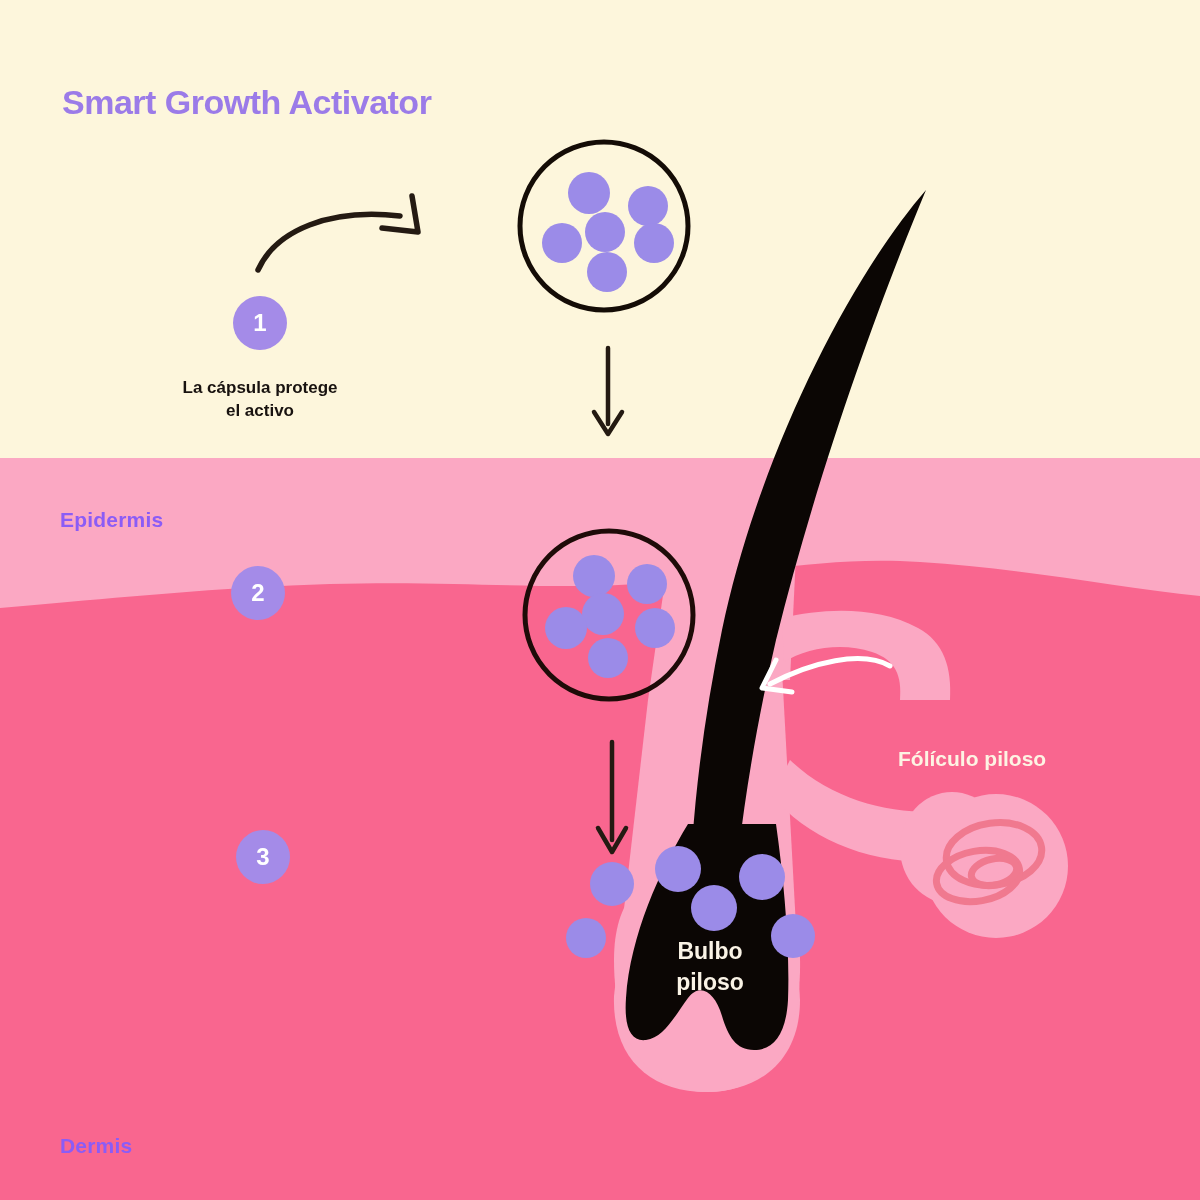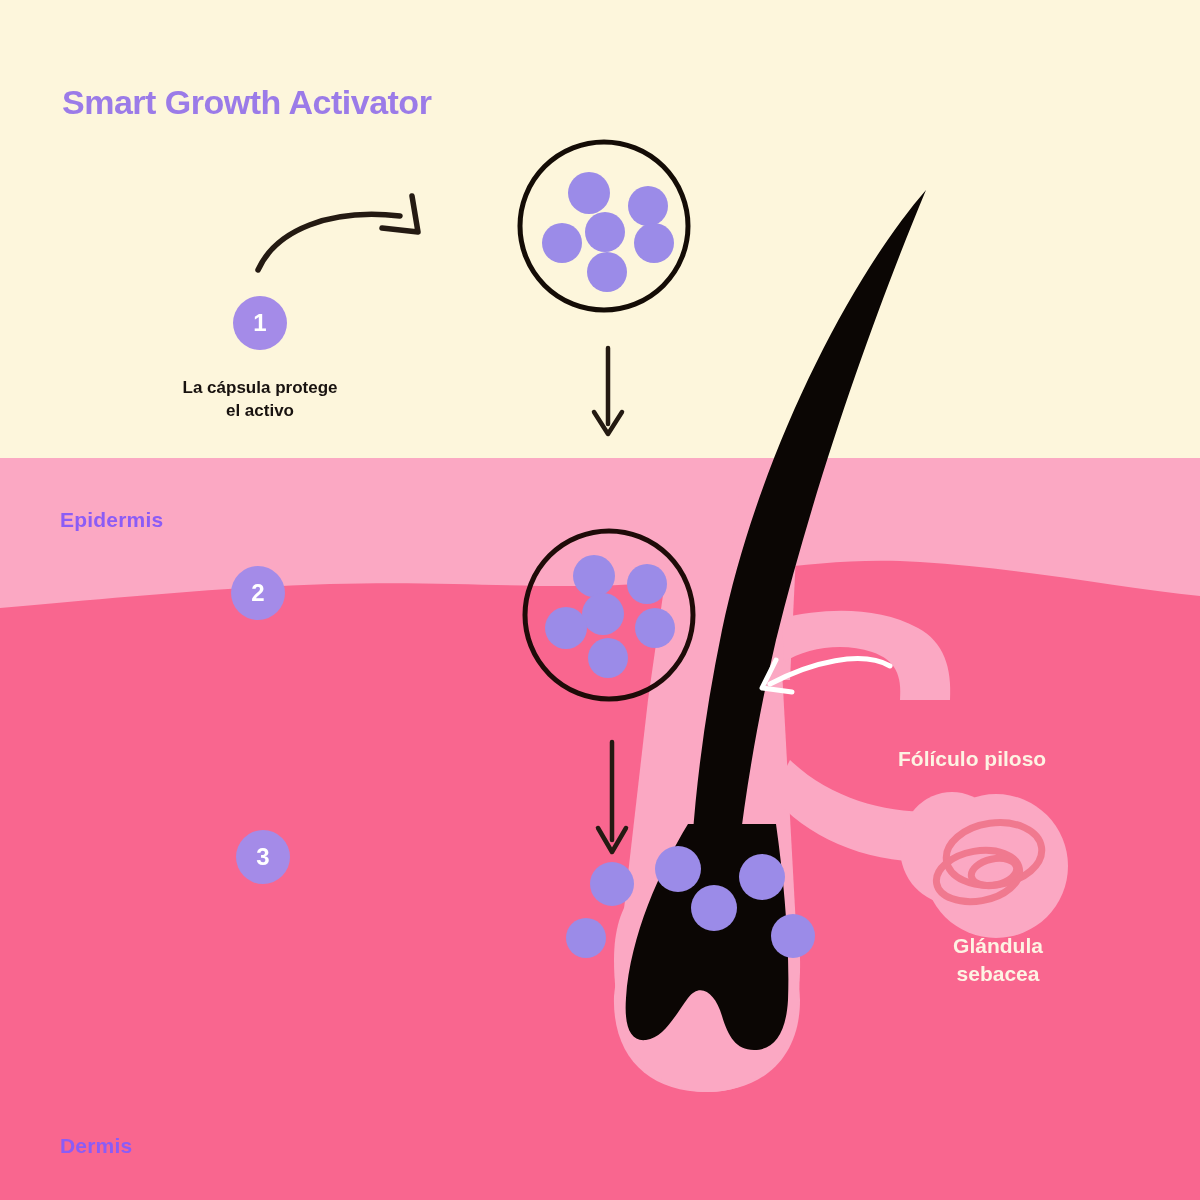--- a/index.html
+++ b/index.html
@@ -204,16 +204,16 @@
 
   <div class="step" id="step-2">
     <div class="badge">2</div>
   </div>
 
   <div class="step" id="step-3">
     <div class="badge">3</div>
   </div>
 
   <div class="side-label" id="label-foliculo">Fólículo piloso</div>
-  <div class="side-label" id="label-glandula">Glándula
-sebacea</div>
+  <div id="label-bulbo">Bulbo
+piloso</div>
 
 </div>
 
 </body></html>

